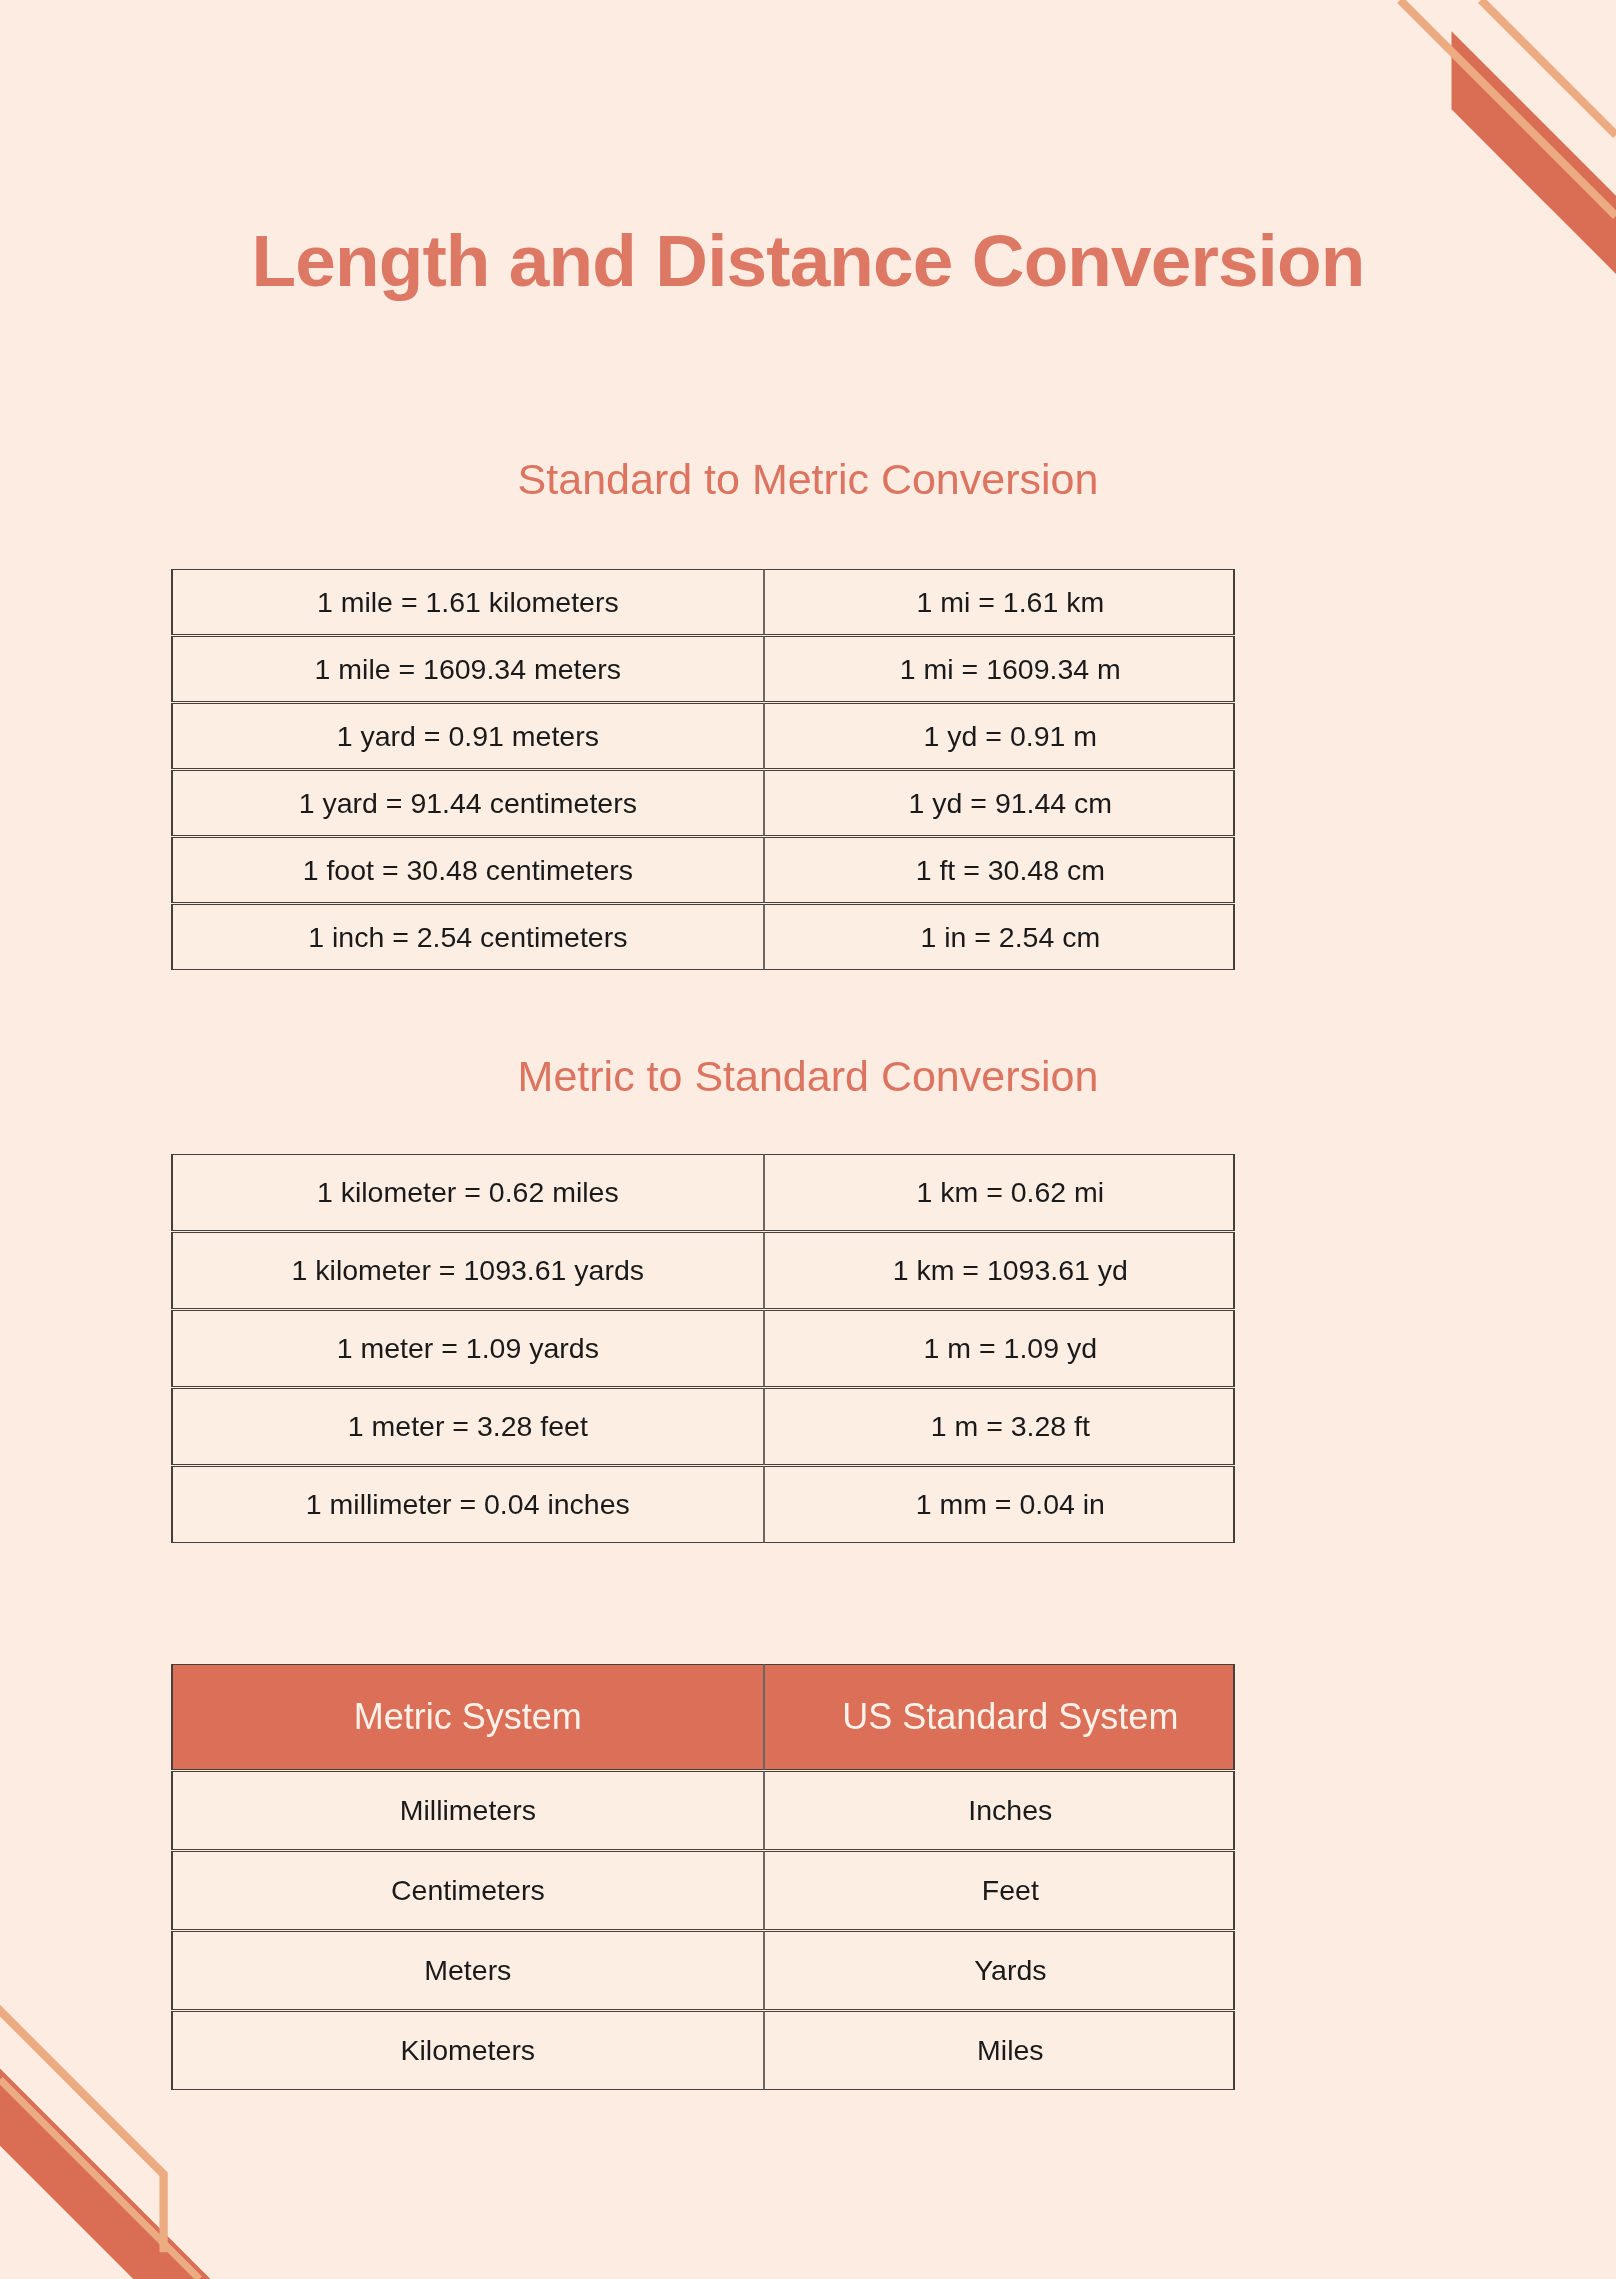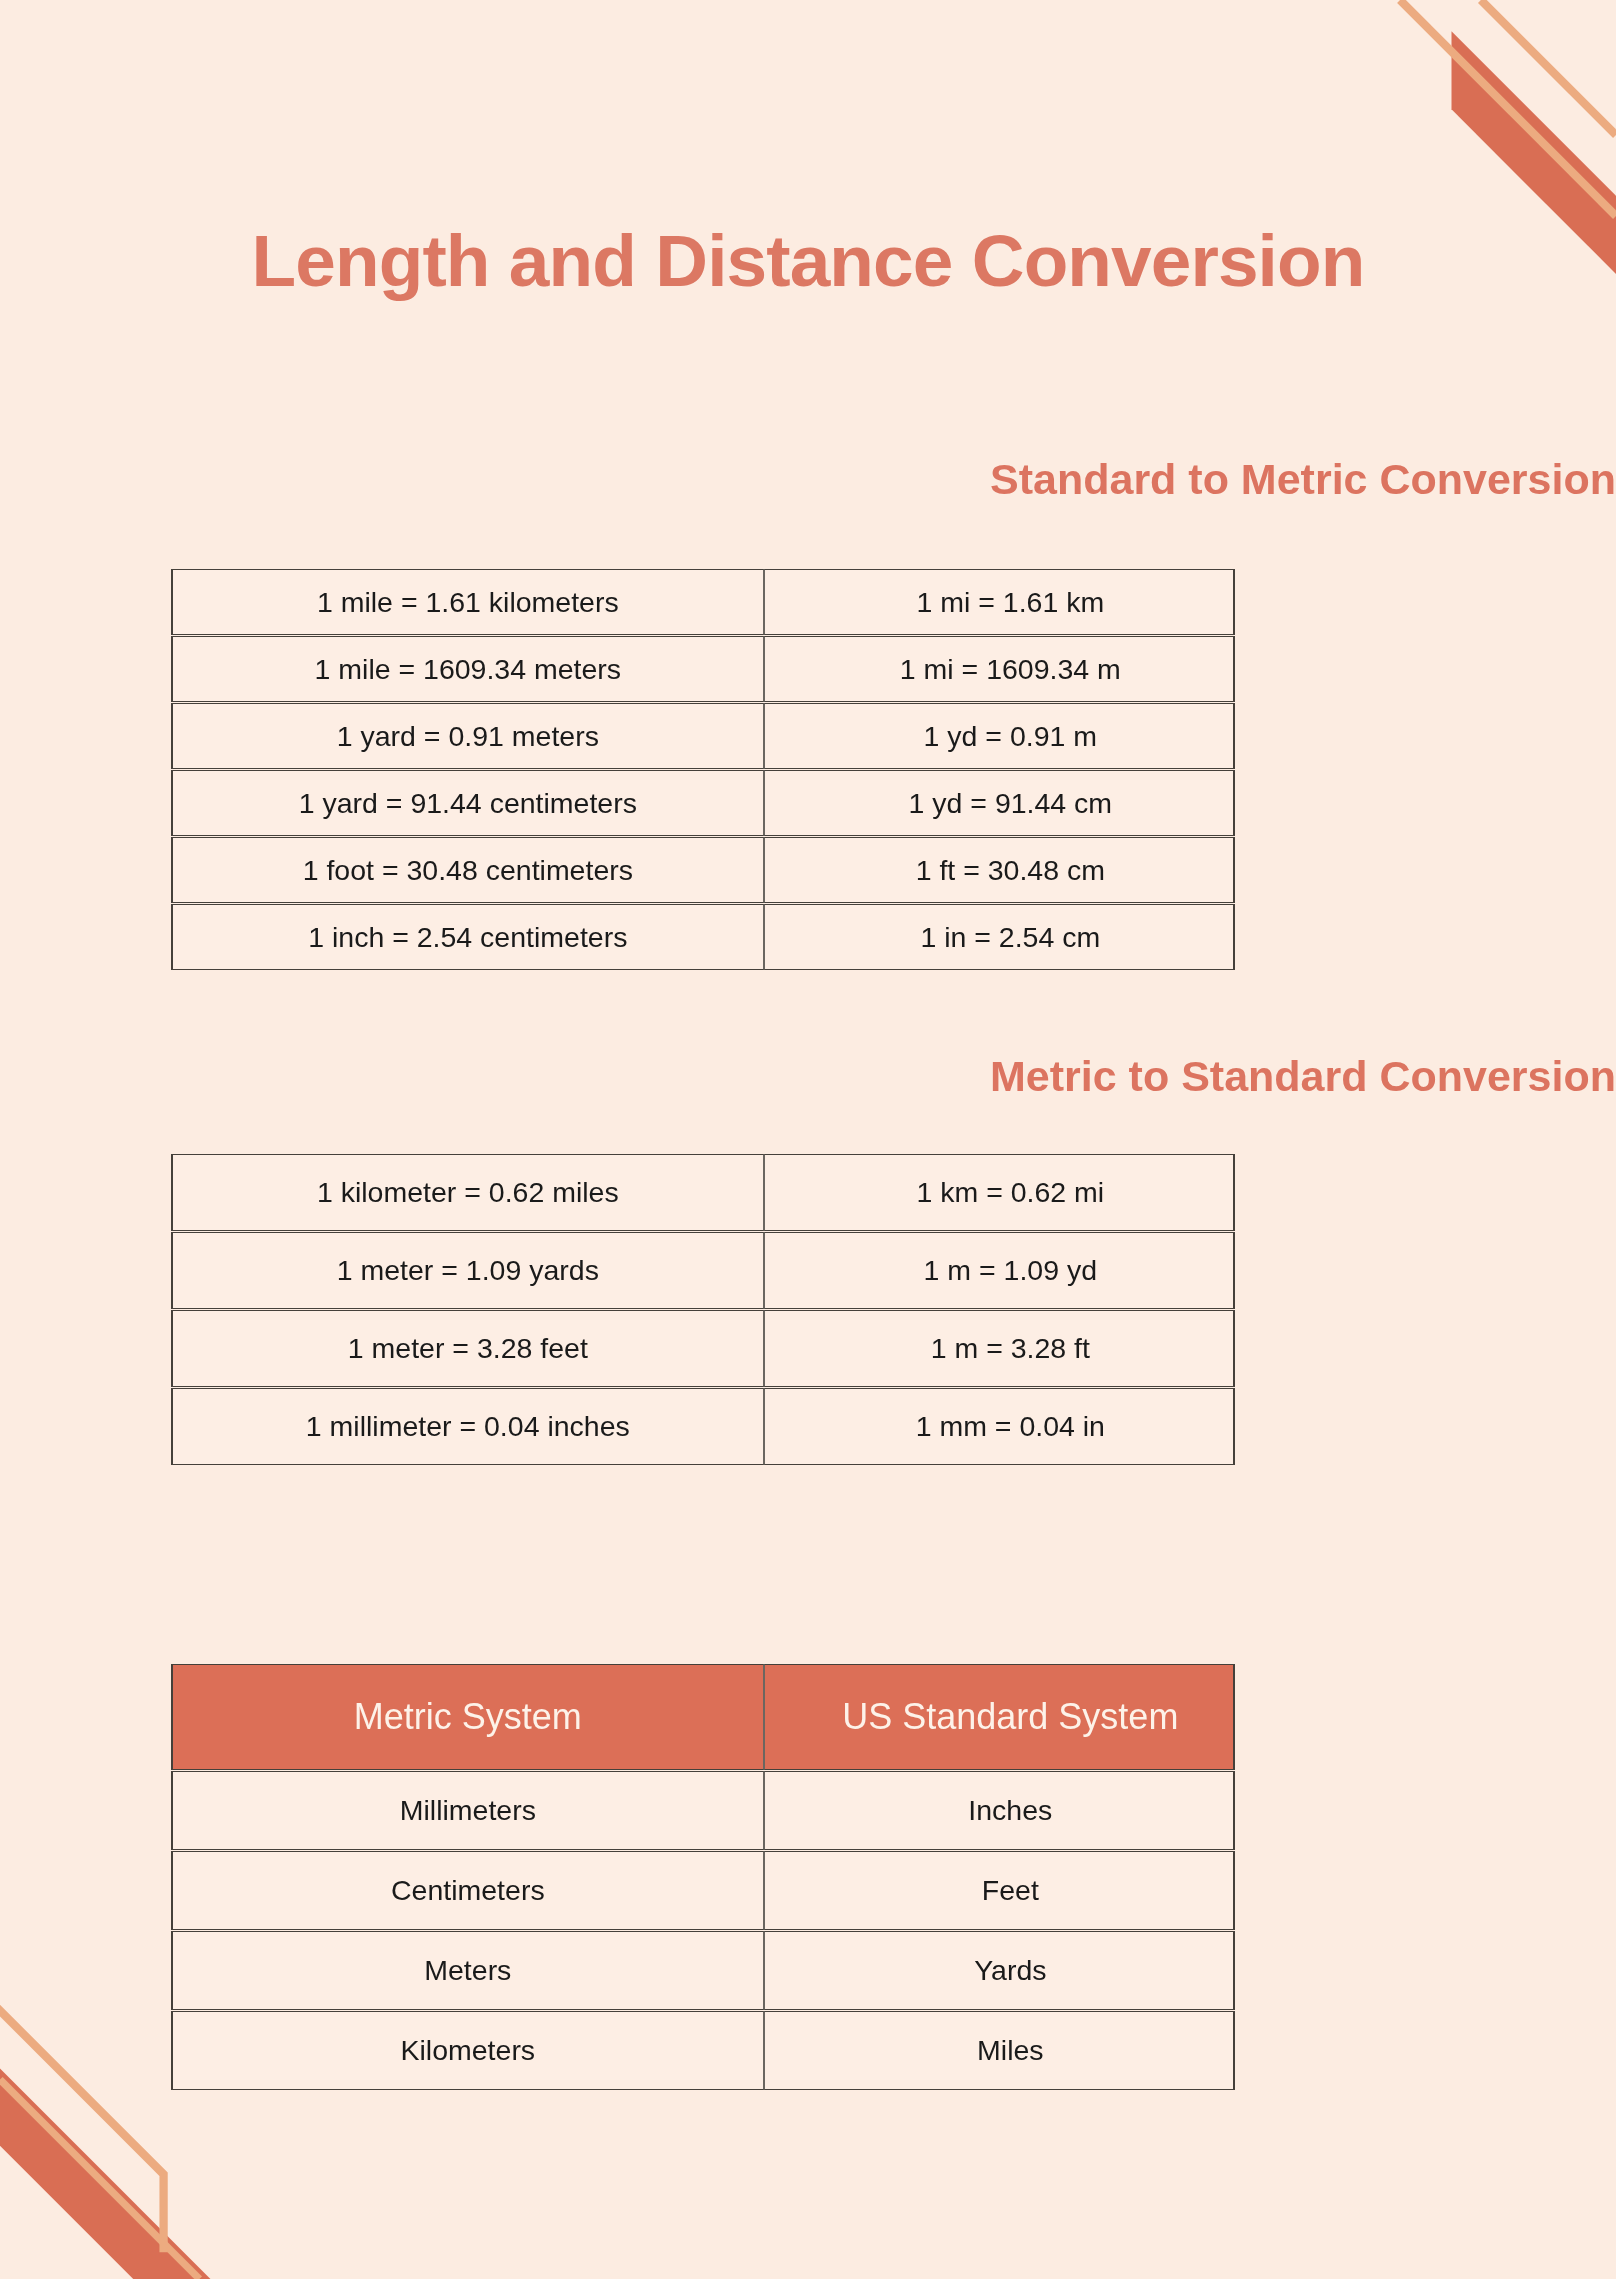--- a/index.html
+++ b/index.html
@@ -33,23 +33,23 @@
     text-align: center;
     font-size: 73px;
     font-weight: 700;
     letter-spacing: -0.9px;
     color: #dc7863;
   }
   .section-heading {
     position: absolute;
     left: 0;
     width: 100%;
-    text-align: right;
+    text-align: center;
     font-size: 43px;
-    font-weight: 700;
+    font-weight: 400;
     color: #dc7460;
   }
   #heading-std-metric { top: 455px; }
   #heading-metric-std { top: 1052px; }
 
   table.conv-table {
     position: absolute;
     left: 171px;
     width: 1064px;
     border-collapse: separate;
@@ -145,20 +145,24 @@
 
   <div class="section-heading" id="heading-metric-std">Metric to Standard Conversion</div>
 
   <table class="conv-table" id="table-metric-std">
     <tbody>
       <tr>
         <td class="c1">1 kilometer = 0.62 miles</td>
         <td class="c2">1 km = 0.62 mi</td>
       </tr>
       <tr>
+        <td class="c1">1 kilometer = 1093.61 yards</td>
+        <td class="c2">1 km = 1093.61 yd</td>
+      </tr>
+      <tr>
         <td class="c1">1 meter = 1.09 yards</td>
         <td class="c2">1 m = 1.09 yd</td>
       </tr>
       <tr>
         <td class="c1">1 meter = 3.28 feet</td>
         <td class="c2">1 m = 3.28 ft</td>
       </tr>
       <tr>
         <td class="c1">1 millimeter = 0.04 inches</td>
         <td class="c2">1 mm = 0.04 in</td>

